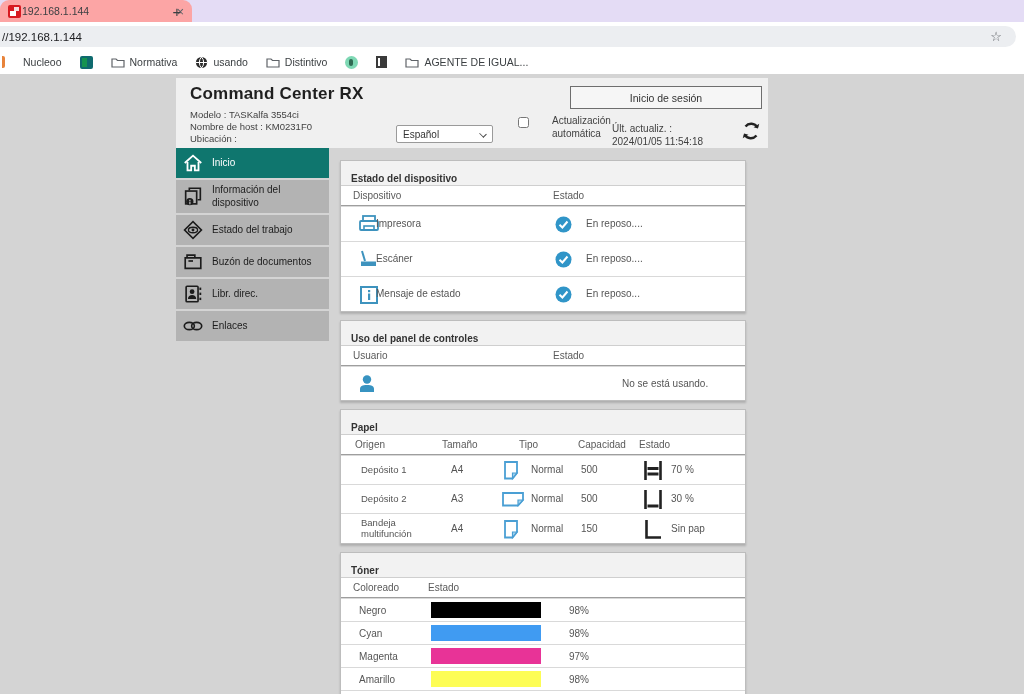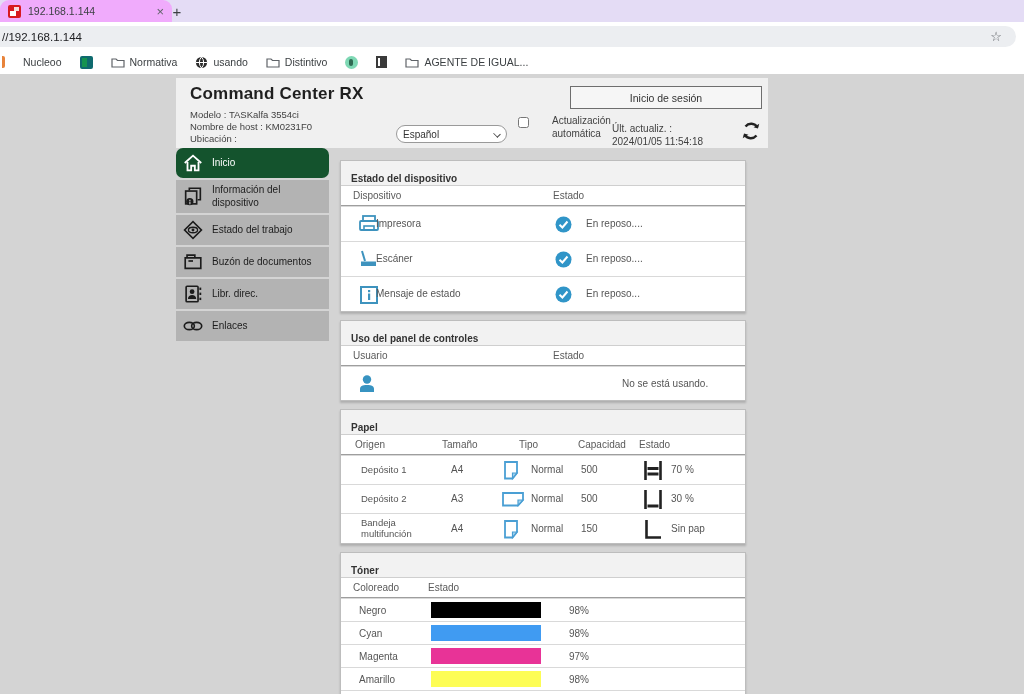--- a/index.html
+++ b/index.html
@@ -1,22 +1,22 @@
 <!DOCTYPE html>
 <html><head>
 <meta charset="utf-8">
 <style>
   * { margin:0; padding:0; box-sizing:border-box; }
   html,body { width:1024px; height:694px; font-family:"Liberation Sans", sans-serif; background:#fff; }
   .screen { position:relative; width:1024px; height:694px; overflow:hidden; background:#d4d4d4; }
 
   
   .tabstrip { position:absolute; top:0; left:0; width:1024px; height:22px; background:#e4dcf5; }
-  .tab { position:absolute; left:0; top:0; width:172px; height:22px; background:#f0abfc;
-         border-radius:9px 9px 0 0; display:flex; align-items:center; padding:0 8px; gap:7px; }
+  .tab { position:absolute; left:0; top:0; width:192px; height:22px; background:#fca5a5;
+         border-radius:9px 9px 0 0; display:flex; align-items:center; padding:0 8px; gap:1px; }
   .favicon { width:13px; height:13px; background:#d71920; border-radius:2px; position:relative; flex:0 0 13px; }
   .favicon::after { content:""; position:absolute; left:2px; top:6px; width:6px; height:5px; background:#fff; }
   .favicon::before { content:""; position:absolute; right:2px; top:2px; width:5px; height:4px; background:#fff; opacity:.85; }
   .tab-title { font-size:10.5px; color:#3c4043; flex:1; white-space:nowrap; overflow:hidden; }
   .tab-close { font-size:13px; color:#5f6368; line-height:1; cursor:default; }
   .newtab-btn { position:absolute; left:168px; top:2px; width:18px; height:18px; color:#3c4043;
                 font-size:15px; display:flex; align-items:center; justify-content:center; }
 
   .urlrow { position:absolute; top:22px; left:0; width:1024px; height:28px; background:#fff; }
   .omnibox { position:absolute; left:-12px; top:4px; width:1028px; height:21px; background:#eceef1;
@@ -37,40 +37,40 @@
   .building-chip::after { content:""; position:absolute; left:2px; top:2px; width:2px; height:8px; background:#fff; }
 
   
   .page { position:absolute; top:74px; left:0; width:1024px; height:620px; background:#d4d4d4; }
   .wrapper { position:absolute; left:176px; top:0; width:592px; }
 
   .cc-header { position:relative; margin-top:4px; width:592px; height:70px; background:#f0f0f0;padding-left:24px; }
   .cc-title { position:absolute; left:14px; top:6px; font-size:17px; font-weight:bold; color:#1f1f1f; letter-spacing:.2px; }
   .cc-meta { position:absolute; left:14px; font-size:9.5px; color:#3f3f3f; }
   .m1 { top:31px; } .m2 { top:43px; } .m3 { top:55px; }
-  .lang-select { position:absolute; left:220px; top:47px; width:111px; height:18px; background:#fff;
-                 border:1px solid #9a9a9a; border-radius:9px; display:flex; align-items:center; font-size:10px; color:#333;
+  .lang-select { position:absolute; left:220px; top:47px; width:97px; height:18px; background:#fff;
+                 border:1px solid #9a9a9a; border-radius:2px; display:flex; align-items:center; font-size:10px; color:#333;
                  padding-left:6px; }
   .chev { position:absolute; right:6px; top:5px; width:6px; height:6px; border-right:1.5px solid #444;
           border-bottom:1.5px solid #444; transform:rotate(45deg) scale(1,.8); }
   .autorow { position:absolute; left:342px; top:37px; display:flex; gap:23px; }
   .autorow input { width:11px; height:11px; margin-top:2px; accent-color:#fff; }
   .auto-label { width:64px; font-size:10px; color:#3f3f3f; line-height:1.25; }
   .lastupd { position:absolute; left:436px; top:44px; font-size:10px; color:#3f3f3f; line-height:1.3; }
   .refresh-btn { position:absolute; left:564px; top:42px; width:22px; height:22px; }
   .login-btn { position:absolute; right:6px; top:8px; width:192px; height:23px; background:#f6f6f6;
                border:1px solid #6e6e6e; font-size:10.5px; color:#333; font-family:"Liberation Sans",sans-serif; }
 
   .cc-body { display:flex; margin-top:0; }
   .sidebar { width:153px; flex:0 0 153px; }
   .side-item { display:flex; align-items:center; gap:8px; background:#b3b3b3; color:#1c1c1c;
                padding:4px 6px; margin-bottom:2px; min-height:26px; cursor:pointer; }
   .side-item svg { flex:0 0 22px; }
   .side-item .lbl { font-size:10px; line-height:1.25; }
-  .side-item.active { background:#14532d; color:#fff;border-radius:7px; }
+  .side-item.active { background:#0f766e; color:#fff; }
 
   .main { margin-left:11px; margin-top:12px; width:406px; }
   .panel { background:#fff; border:1px solid #bdbdbd; margin-bottom:8px; box-shadow:0 2px 2px rgba(0,0,0,.18); }
   .panel-title { background:#f2f2f2; border-bottom:1px solid #cfcfcf; font-size:10px; font-weight:bold;
                  color:#333; padding:12px 10px; height:17px; }
   .colhead { position:relative; height:20px; border-bottom:1px solid #9e9e9e; }
   .colhead span { position:absolute; top:4px; font-size:10px; color:#5a5a5a; }
   .prow { position:relative; border-top:1px solid #d9d9d9; }
   .prow:first-of-type { border-top:none; }
 

